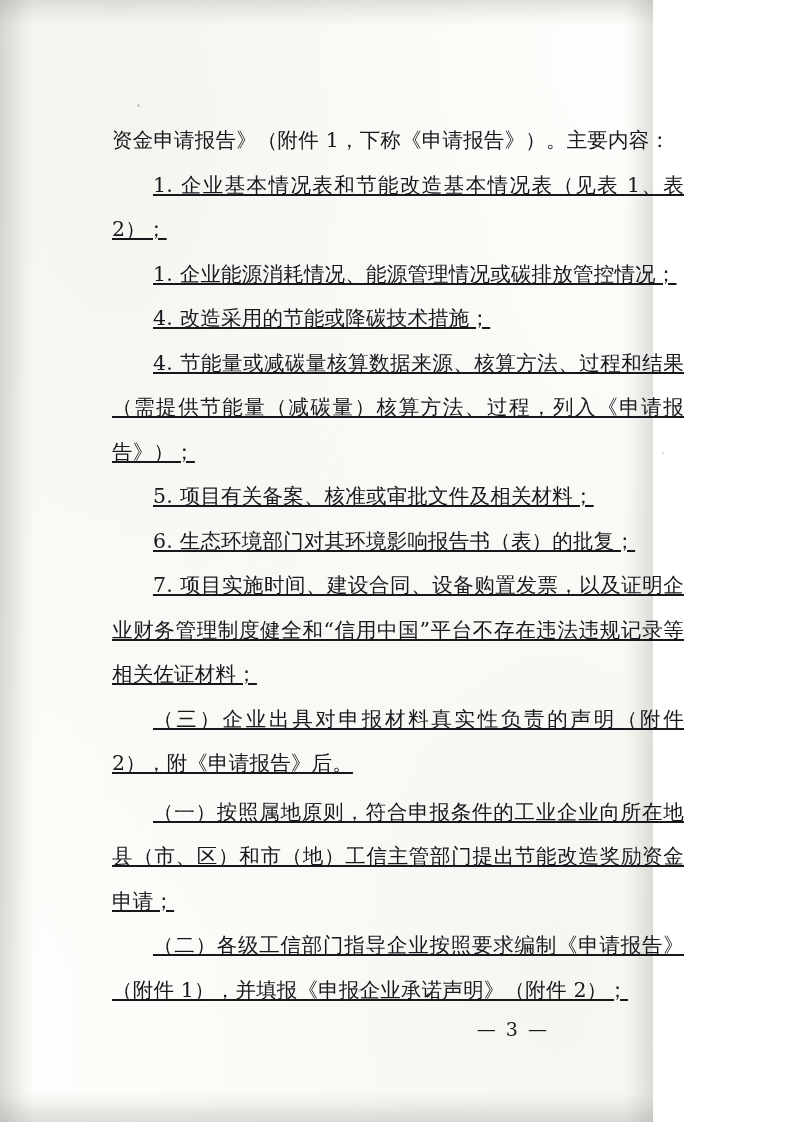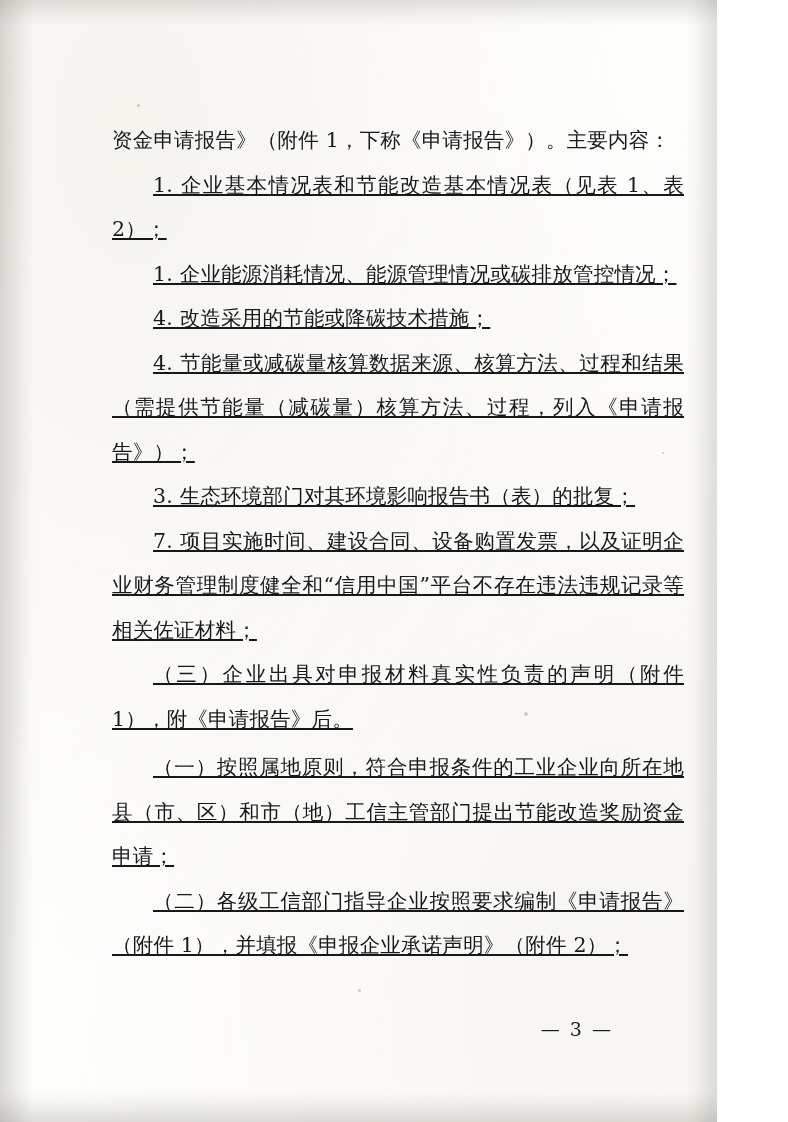--- a/index.html
+++ b/index.html
@@ -8,21 +8,21 @@
   }
   body {
     width: 788px;
     height: 1122px;
     background: #ffffff;
     font-family: "DejaVu Serif", "Liberation Serif", serif;
     overflow: hidden;
   }
   .page {
     position: relative;
-    width: 717px;
+    width: 653px;
     height: 1122px;
     background:
       radial-gradient(ellipse at 18% 12%, rgba(245,243,238,0.9) 0%, rgba(255,255,255,0) 60%),
       radial-gradient(ellipse at 85% 88%, rgba(246,244,239,0.85) 0%, rgba(255,255,255,0) 65%),
       #fdfdfb;
     box-sizing: border-box;
     padding-left: 24px;
   }
   .scan-noise {
     position: absolute;
@@ -119,23 +119,24 @@
   <div class="speck" style="left:358px;top:989px;width:3px;height:3px;"></div>
   <div class="speck" style="left:662px;top:452px;width:2px;height:2px;"></div>
 
   <div class="body-text">
 
     <p class="para">资金申请报告》（附件 1，下称《申请报告》）。主要内容：</p>
     <p class="para indent">1. 企业基本情况表和节能改造基本情况表（见表 1、表 2）；</p>
     <p class="para indent">1. 企业能源消耗情况、能源管理情况或碳排放管控情况；</p>
     <p class="para indent">4. 改造采用的节能或降碳技术措施；</p>
     <p class="para indent">4. 节能量或减碳量核算数据来源、核算方法、过程和结果（需提供节能量（减碳量）核算方法、过程，列入《申请报告》）；</p>
-    <p class="para indent">3. 生态环境部门对其环境影响报告书（表）的批复；</p>
+    <p class="para indent">5. 项目有关备案、核准或审批文件及相关材料；</p>
+    <p class="para indent">6. 生态环境部门对其环境影响报告书（表）的批复；</p>
     <p class="para indent">7. 项目实施时间、建设合同、设备购置发票，以及证明企业财务管理制度健全和“信用中国”平台不存在违法违规记录等相关佐证材料；</p>
-    <p class="para indent">（三）企业出具对申报材料真实性负责的声明（附件 1），附《申请报告》后。</p>
+    <p class="para indent">（三）企业出具对申报材料真实性负责的声明（附件 2），附《申请报告》后。</p>
 
     <div class="spacer-sm"></div>
 
 
     <p class="para indent">（一）按照属地原则，符合申报条件的工业企业向所在地县（市、区）和市（地）工信主管部门提出节能改造奖励资金申请；</p>
     <p class="para indent">（二）各级工信部门指导企业按照要求编制《申请报告》（附件 1），并填报《申报企业承诺声明》（附件 2）；</p>
 
   </div>
 
   <div class="page-number">— 3 —</div>

